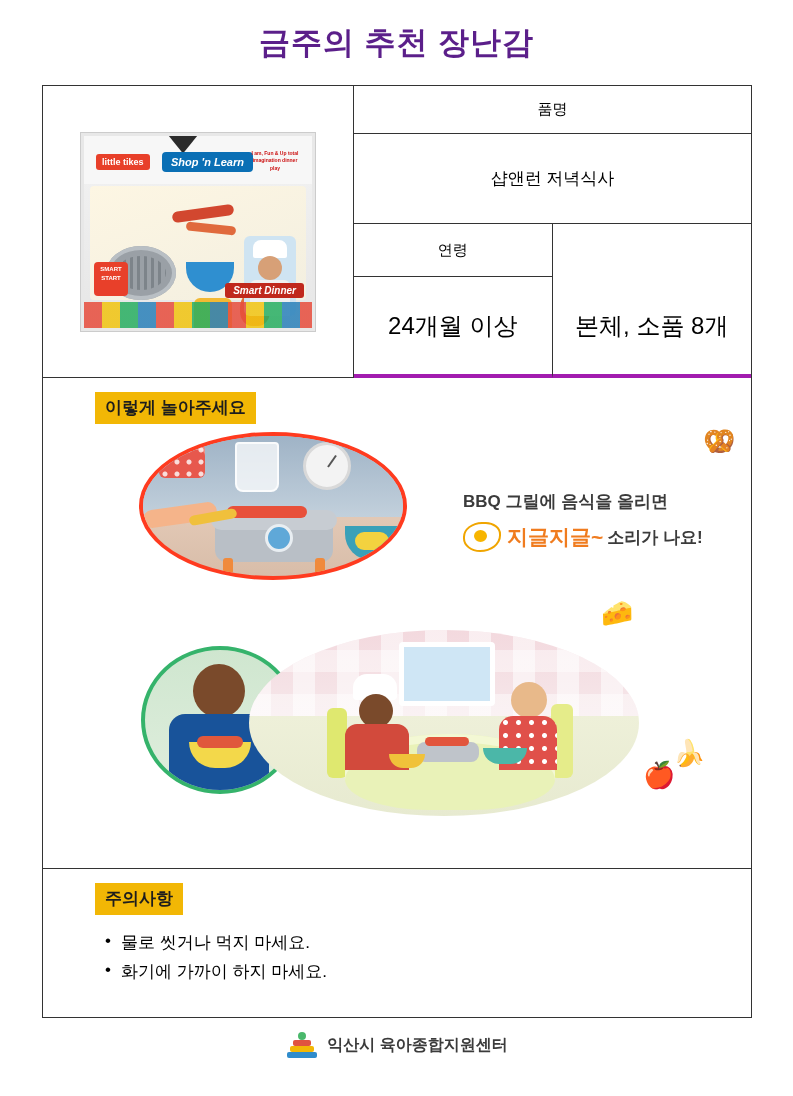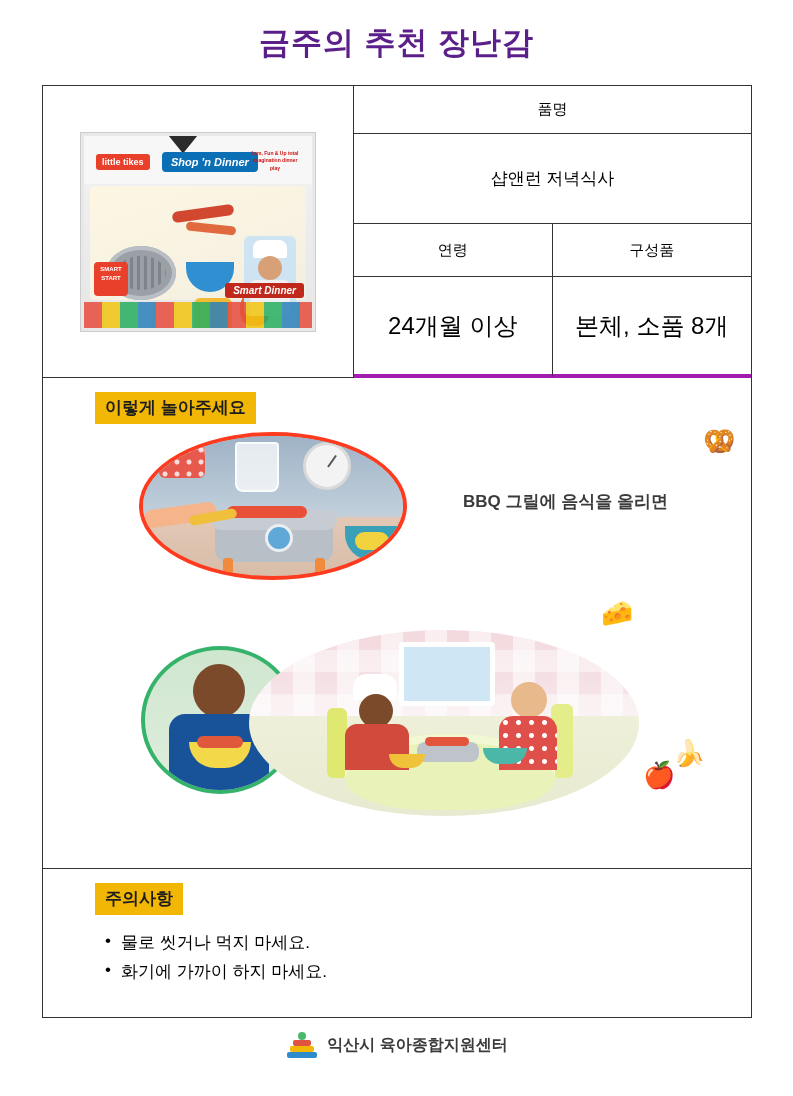--- a/index.html
+++ b/index.html
@@ -562,21 +562,21 @@
 
 <div class="sheet">
 
   <div class="info-row">
 
     <div class="product-image-cell">
       <div class="toybox">
         <div class="tb-top"></div>
         <div class="tb-hanger"></div>
         <div class="logo-ll">little tikes</div>
-        <div class="logo-shop">Shop 'n Dinner</div>
+        <div class="logo-shop">Shop 'n Learn</div>
         <div class="logo-age">I am, Fun &amp; Up total imagination dinner play</div>
         <div class="tb-window">
           <div class="tb-grill"></div>
           <div class="tb-sausage"></div>
           <div class="tb-sausage2"></div>
           <div class="tb-bowl"></div>
           <div class="tb-fries"></div>
           <div class="tb-veg"></div>
           <div class="tb-chef">
             <div class="hat"></div>
@@ -588,21 +588,20 @@
         <div class="tb-label">Smart Dinner</div>
         <div class="tb-bottom"></div>
       </div>
     </div>
 
     <div class="info-cells">
       <div class="cell cell-header">품명</div>
       <div class="cell cell-name">샵앤런 저녁식사</div>
       <div class="row-split">
         <div class="cell cell-sub-header">연령</div>
-        <div class="cell cell-sub-header">구성품</div>
       </div>
       <div class="row-split">
         <div class="cell cell-sub-value">24개월 이상</div>
         <div class="cell cell-sub-value">본체, 소품 8개</div>
       </div>
     </div>
   </div>
 
   <div class="play-area section">
     <div class="tag">이렇게 놀아주세요</div>
@@ -620,20 +619,25 @@
       <div class="s1-leg-a"></div>
       <div class="s1-leg-b"></div>
       <div class="s1-hand"></div>
       <div class="s1-tongs"></div>
       <div class="s1-plate"></div>
       <div class="s1-corn"></div>
     </div>
 
     <div class="bbq-text">
       <div class="bbq-line1">BBQ 그릴에 음식을 올리면</div>
+      <div class="bbq-line2">
+        <span class="bbq-egg"></span>
+        <span class="bbq-em">지글지글~</span>
+        <span class="bbq-rest">소리가 나요!</span>
+      </div>
     </div>
 
     <span class="doodle" style="left:660px; top:48px;">🥨</span>
     <span class="doodle" style="left:558px; top:220px;">🧀</span>
     <span class="doodle" style="left:630px; top:360px;">🍌</span>
     <span class="doodle" style="left:600px; top:382px;">🍎</span>
 
     <div class="scene2">
       <div class="s2-boy-head"></div>
       <div class="s2-boy-body"></div>

